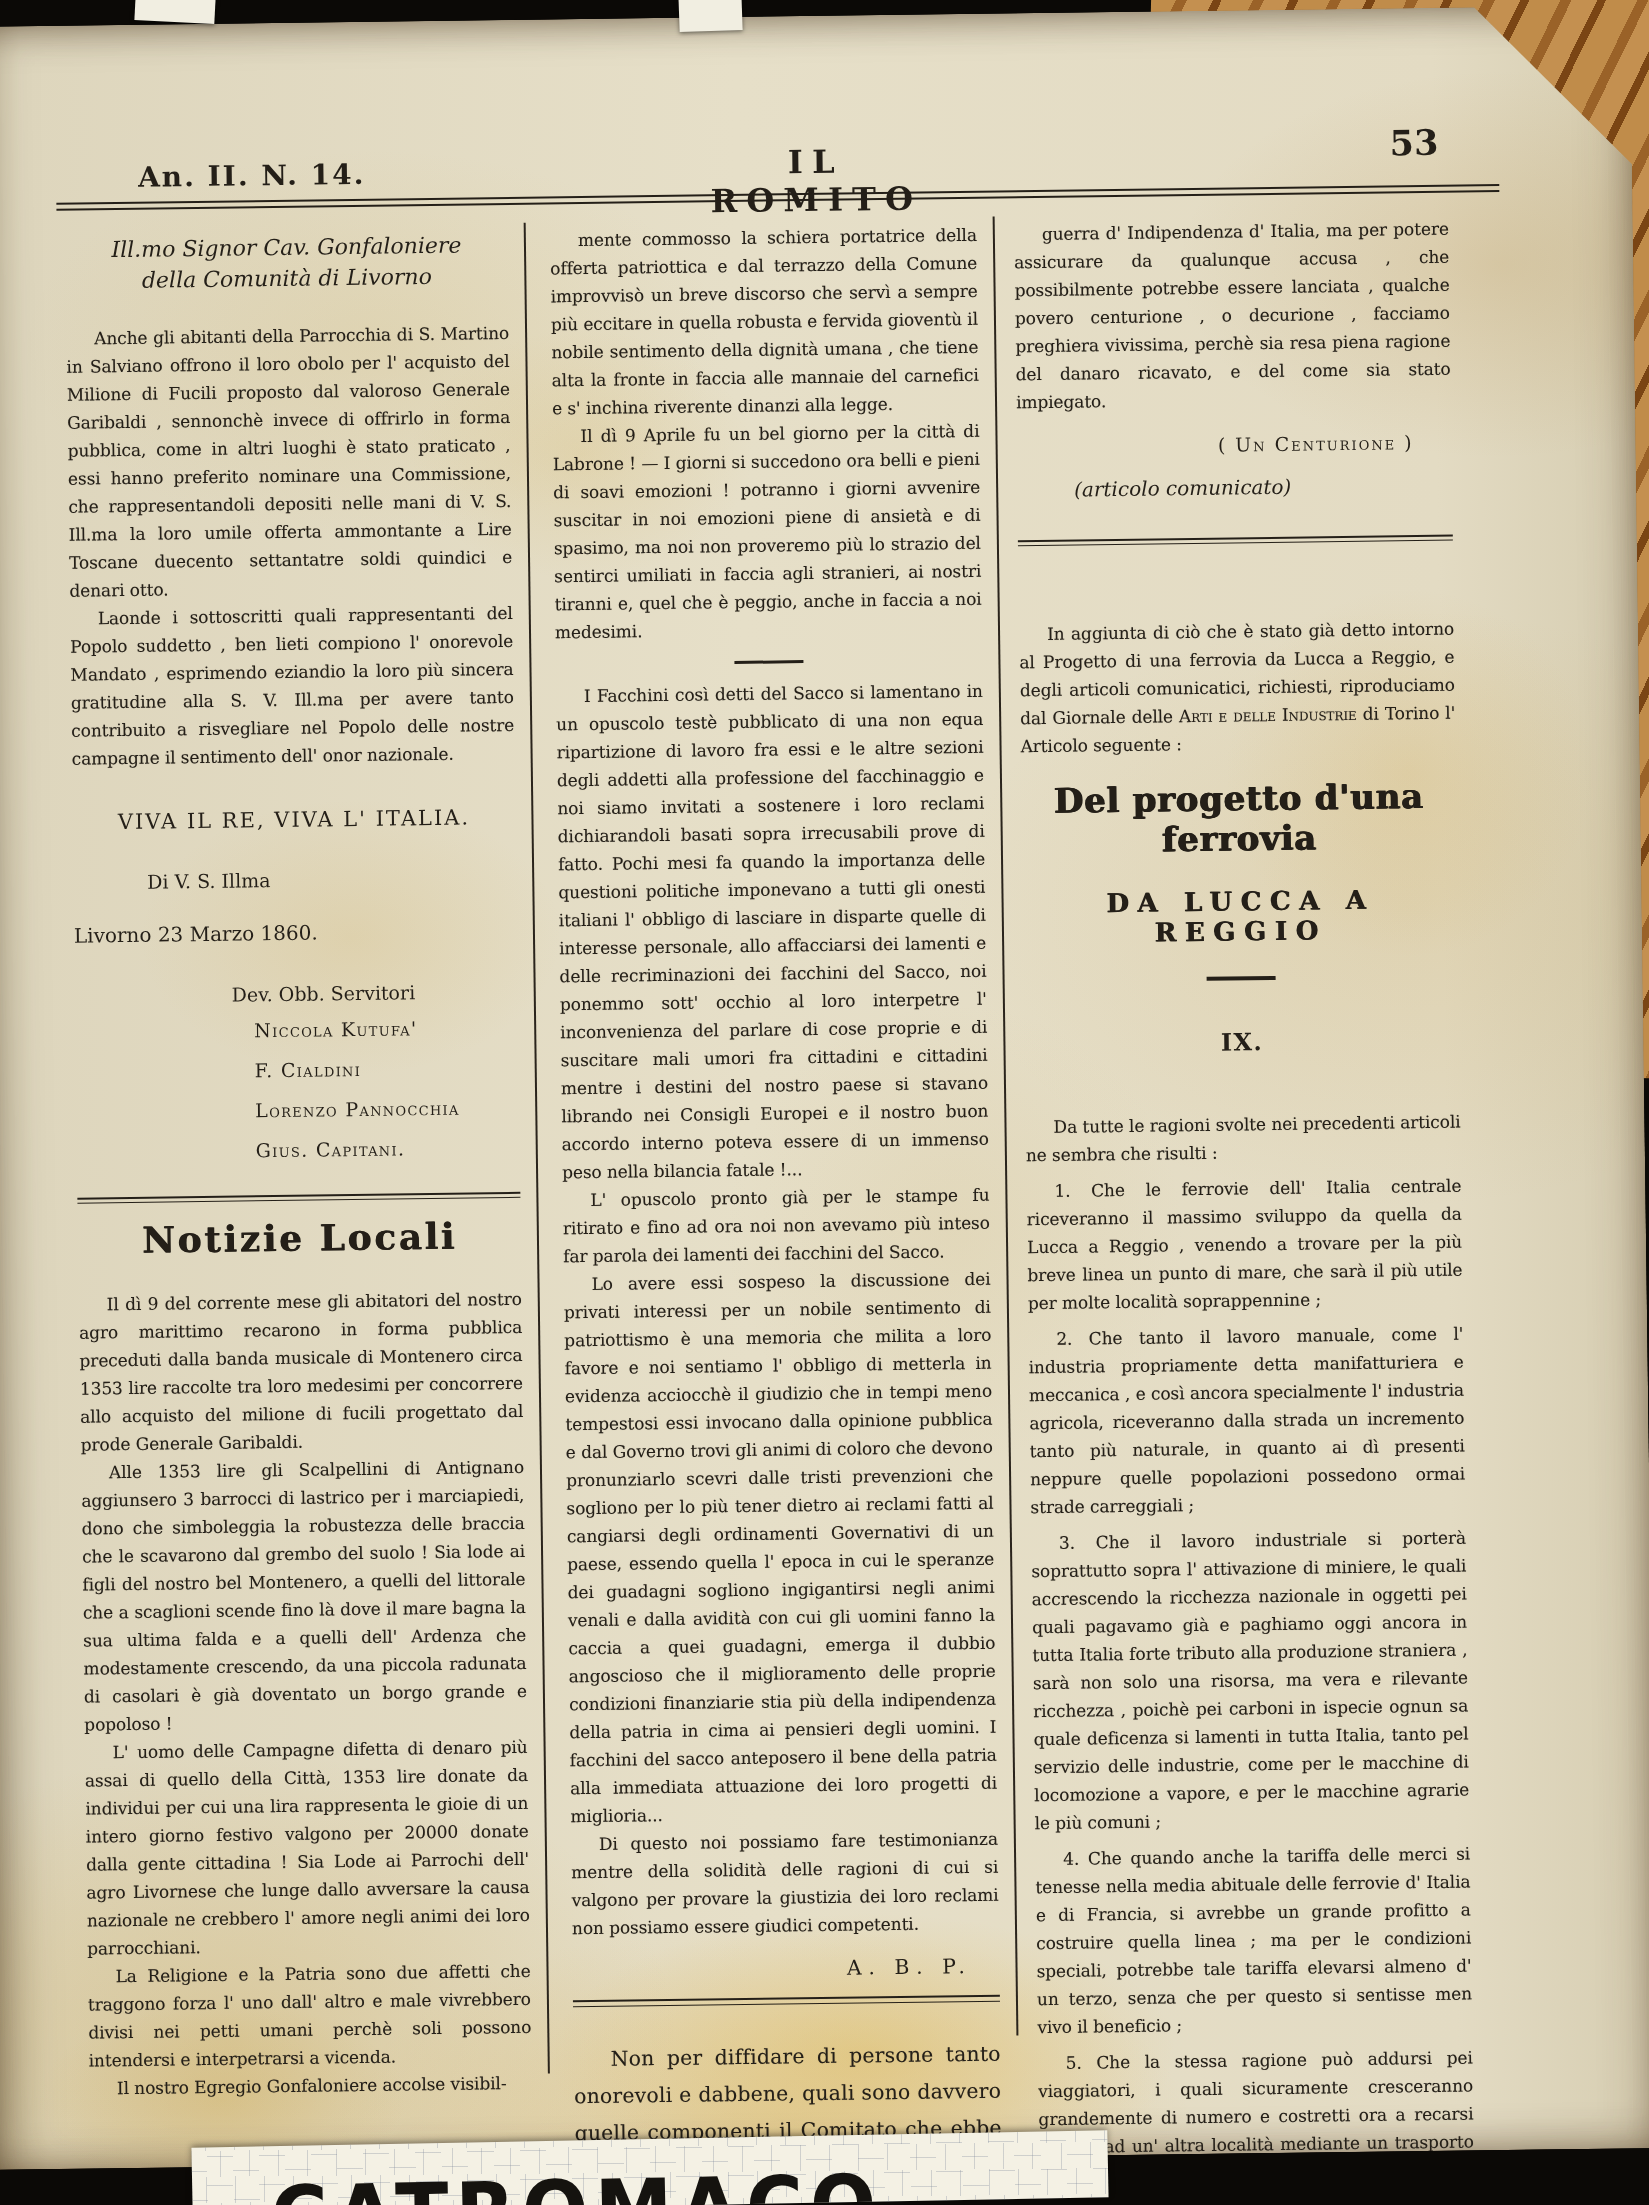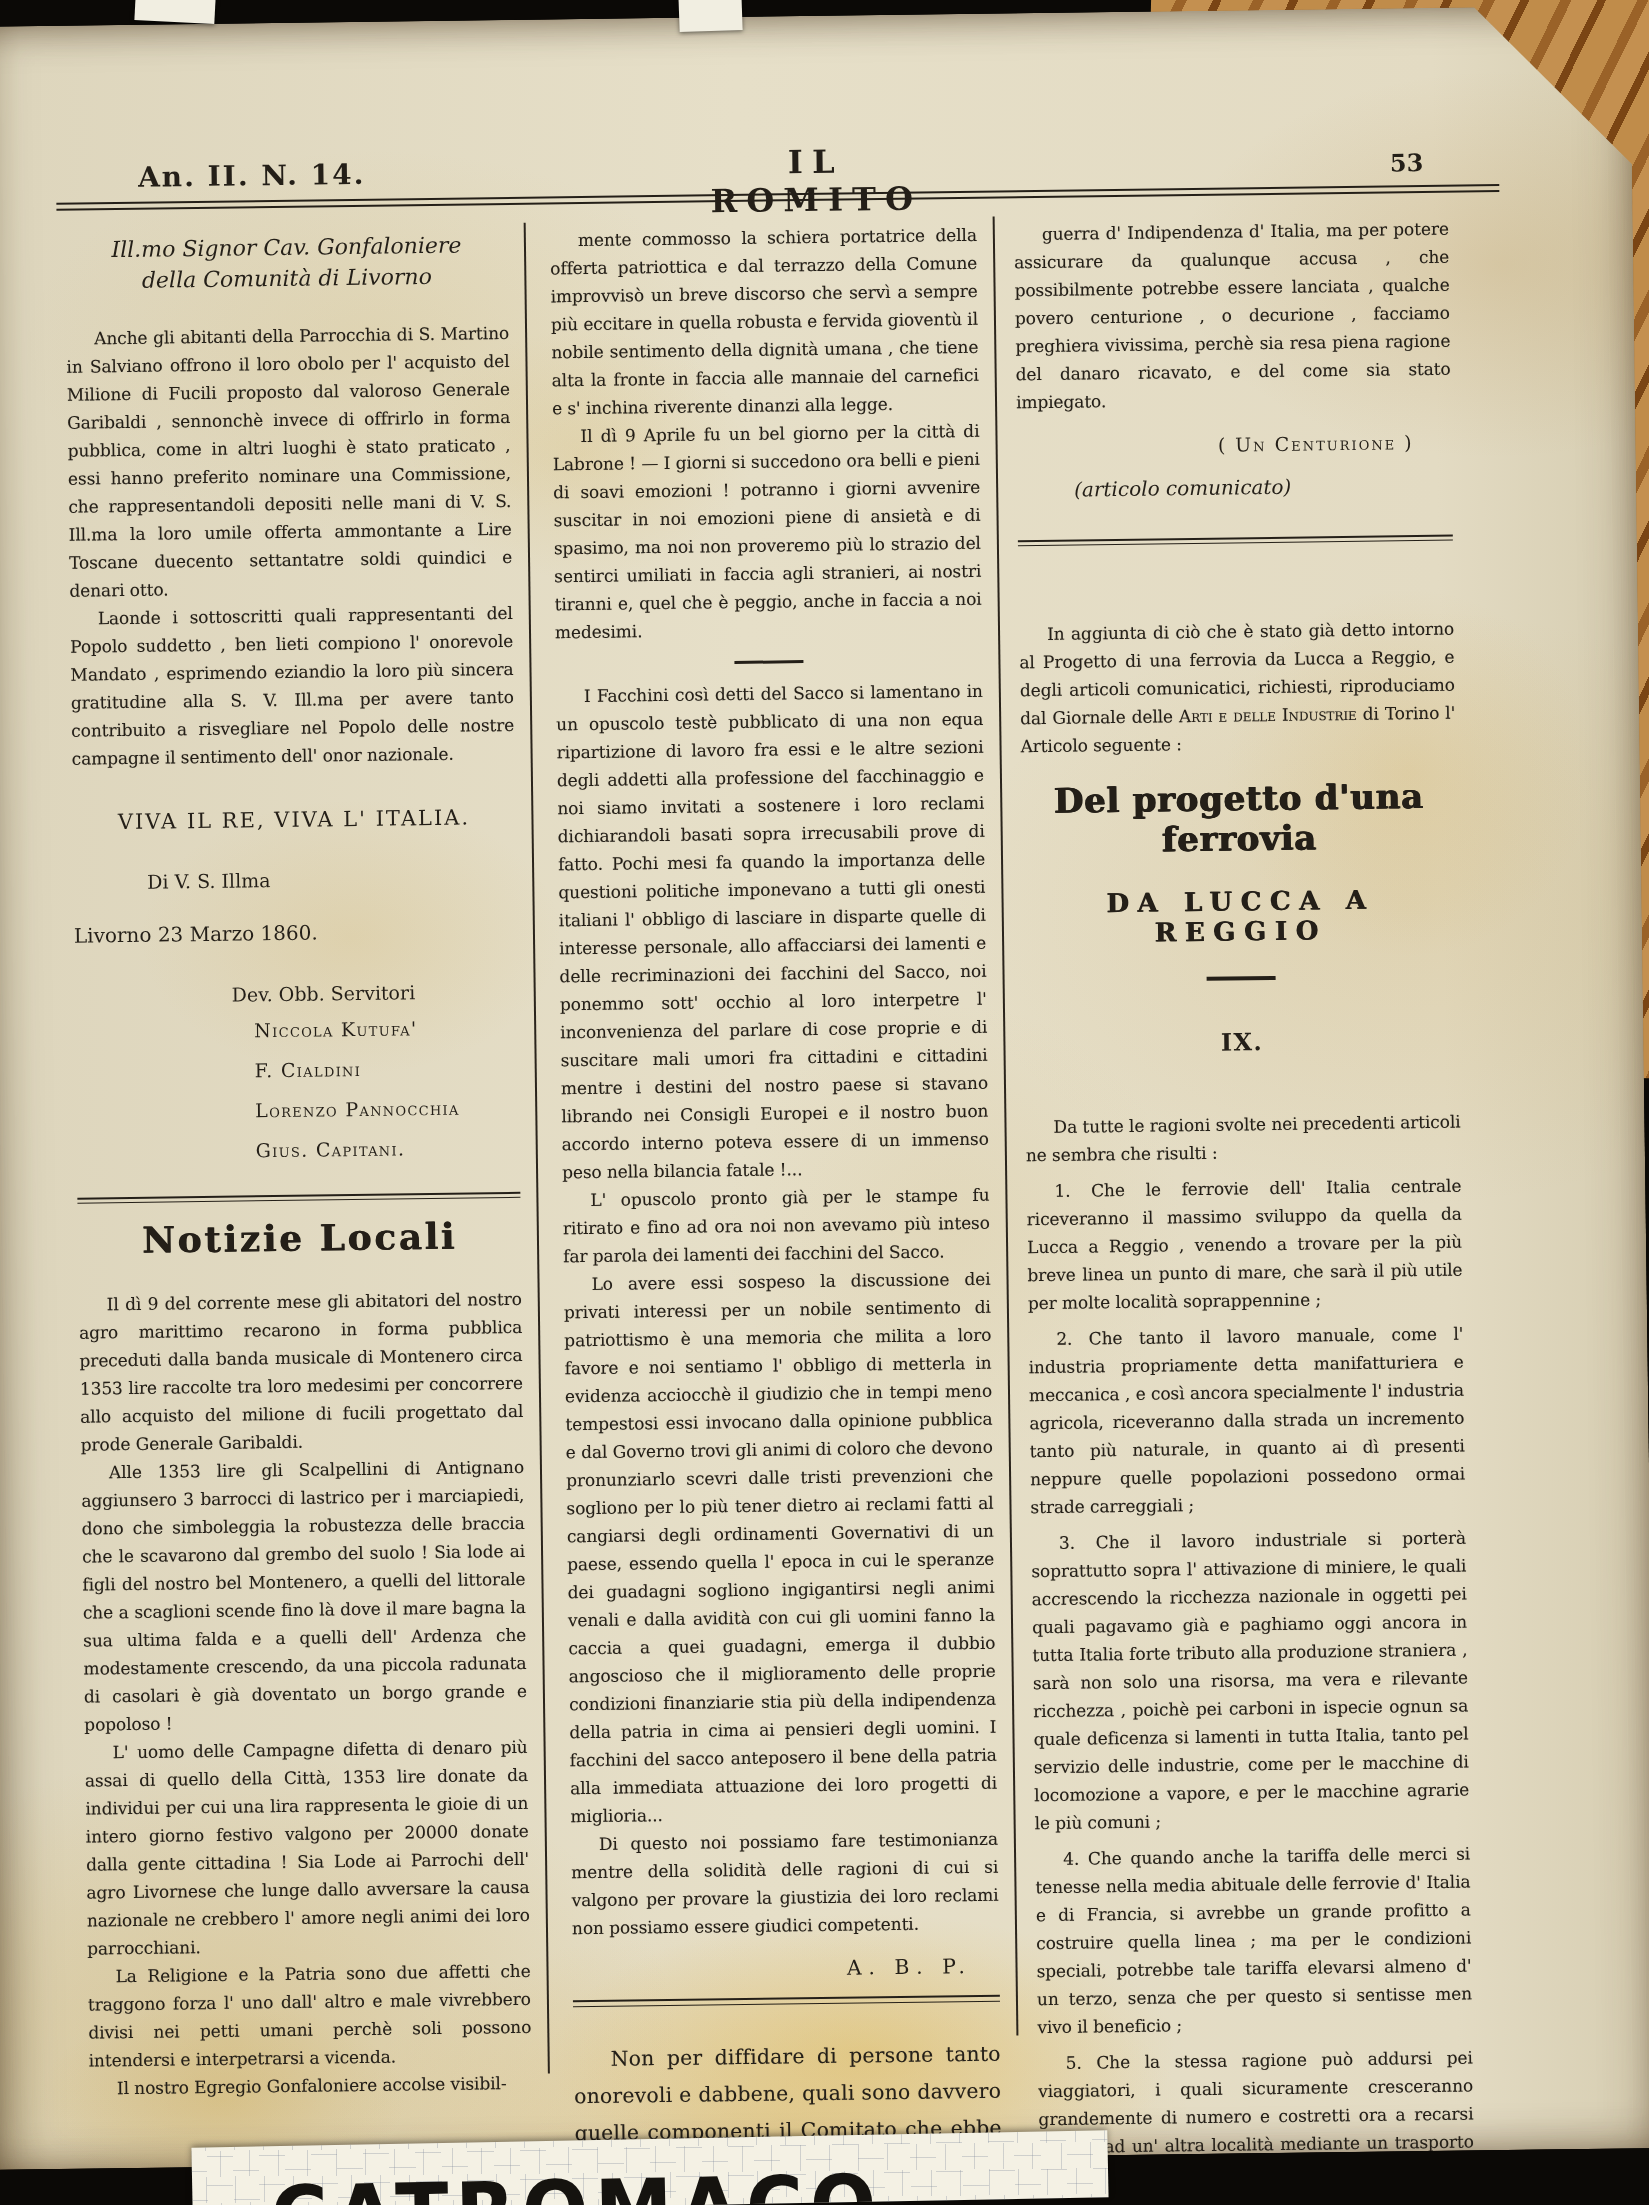--- a/index.html
+++ b/index.html
@@ -39,21 +39,21 @@
   .s1{left:435px;top:310px;width:343px;height:250px;background:radial-gradient(closest-side,rgba(210,175,85,.20),transparent);}
   .s2{left:158px;top:777px;width:422px;height:277px;background:radial-gradient(closest-side,rgba(205,168,80,.18),transparent);}
   .s3{left:553px;top:1898px;width:626px;height:283px;background:radial-gradient(closest-side,rgba(222,178,66,.38),transparent);}
   .s4{left:1245px;top:580px;width:369px;height:369px;background:radial-gradient(closest-side,rgba(208,168,78,.20),transparent);}
   .s5{left:40px;top:1977px;width:369px;height:198px;background:radial-gradient(closest-side,rgba(204,162,62,.26),transparent);}
   .s6{left:738px;top:988px;width:461px;height:461px;background:radial-gradient(closest-side,rgba(200,170,95,.12),transparent);}
 
   .issue{position:absolute;left:166px;top:136px;font-size:28px;font-weight:bold;letter-spacing:2px;}
   .title{position:absolute;left:712px;top:127px;width:264px;margin:0;text-align:center;
     font-size:32px;font-weight:bold;letter-spacing:9.2px;}
-  .pageno{position:absolute;left:1418px;top:140px;font-size:24px;font-weight:bold;}
+  .pageno{position:absolute;left:1418px;top:114px;font-size:35px;font-weight:bold;}
   .head-rule{position:absolute;left:84px;top:177px;width:1443px;height:4px;
     border-top:2.6px solid #241f18;border-bottom:2px solid #241f18;}
 
   .vrule{position:absolute;width:2px;background:#2a241c;}
   .vrule1{left:551px;top:203px;height:1851px;}
   .vrule2{left:1020px;top:203px;height:1819px;}
 
   .col{position:absolute;top:198px;}
   .col1{left:92px;width:443px;}
   .col2{left:577px;width:427px;}

